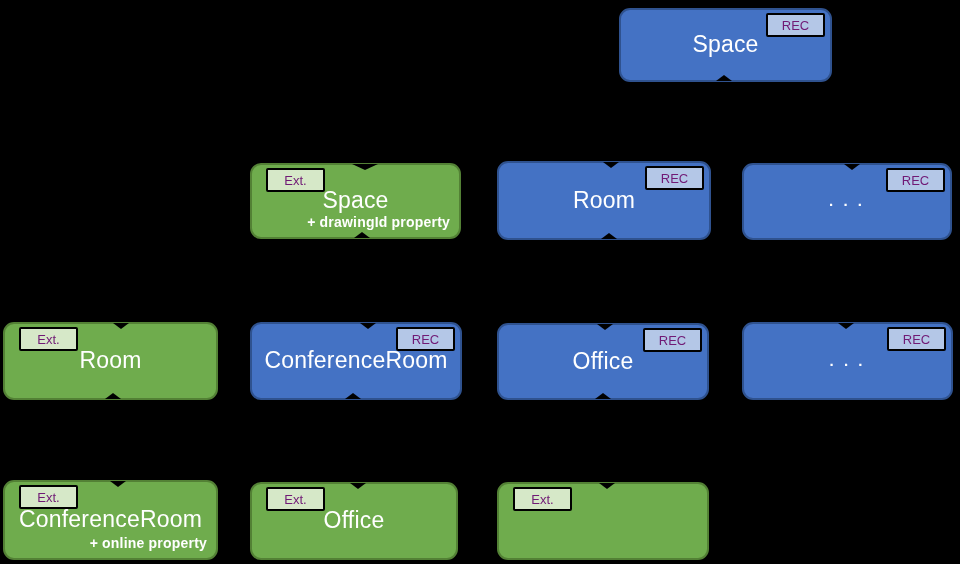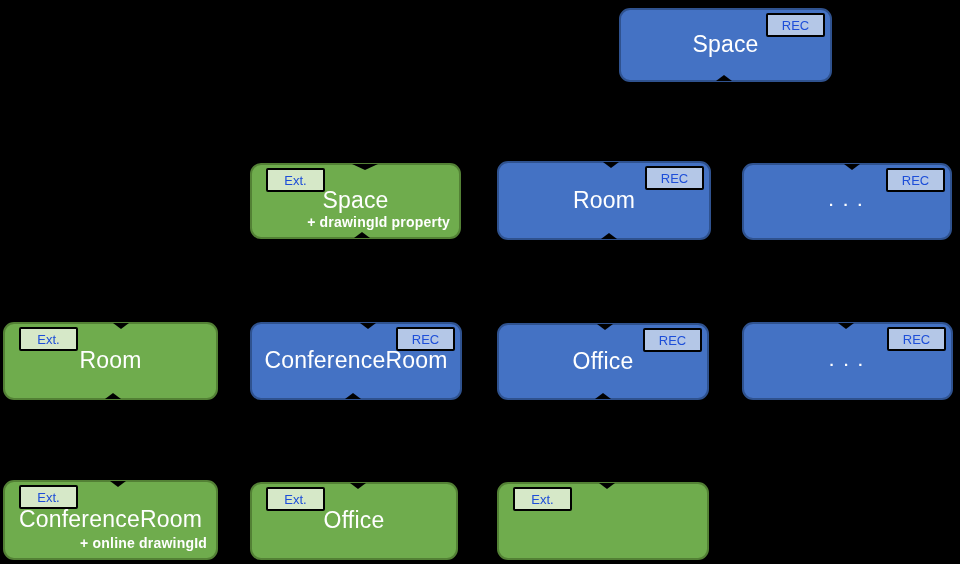--- a/index.html
+++ b/index.html
@@ -15,21 +15,21 @@
   .node.ext{background:#6FAC4D;border:2px solid #538135;box-shadow:1px 2px 0 rgba(0,0,0,0.55);}
   .label{color:#fff;font-size:23px;line-height:1.1;letter-spacing:.2px;}
   .label.dots{font-size:15px;font-weight:700;letter-spacing:3px;}
   .sub{
     position:absolute;right:9px;bottom:7px;color:#fff;
     font-size:14px;font-weight:700;letter-spacing:.2px;
   }
   .badge{
     position:absolute;width:55px;height:20px;border:2px solid #000;border-radius:2px;
     display:flex;align-items:center;justify-content:center;
-    font-size:13px;color:#1d4ed8;
+    font-size:13px;color:#701a75;
   }
   .badge.rec-badge{top:3px;right:5px;background:#B4C7E7;}
   .badge.ext-badge{top:3px;left:14px;background:#D6E8C8;}
   .notch{position:absolute;width:16px;height:6px;background:#000;}
   .notch.top{top:-1px;clip-path:polygon(0 0,100% 0,50% 100%);}
   .notch.bottom{bottom:-1px;clip-path:polygon(50% 0,0 100%,100% 100%);}
 </style>
 </head>
 <body>
 
@@ -85,21 +85,21 @@
 
   <div class="node rec" style="left:742px;top:322px;width:211px;height:78px;">
     <span class="badge rec-badge">REC</span>
     <span class="label dots">. . .</span>
     <span class="notch top" style="left:94px;"></span>
   </div>
 
   <div class="node ext" style="left:3px;top:480px;width:215px;height:80px;">
     <span class="badge ext-badge">Ext.</span>
     <span class="label">ConferenceRoom</span>
-    <span class="sub">+ online drawingId</span>
+    <span class="sub">+ online property</span>
     <span class="notch top" style="left:105px;"></span>
   </div>
 
   <div class="node ext" style="left:250px;top:482px;width:208px;height:78px;">
     <span class="badge ext-badge">Ext.</span>
     <span class="label">Office</span>
     <span class="notch top" style="left:98px;"></span>
   </div>
 
   <div class="node ext" style="left:497px;top:482px;width:212px;height:78px;">

